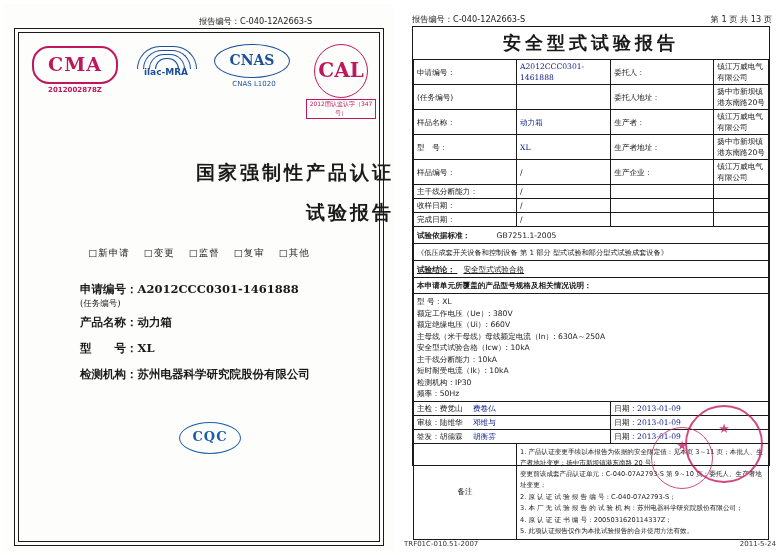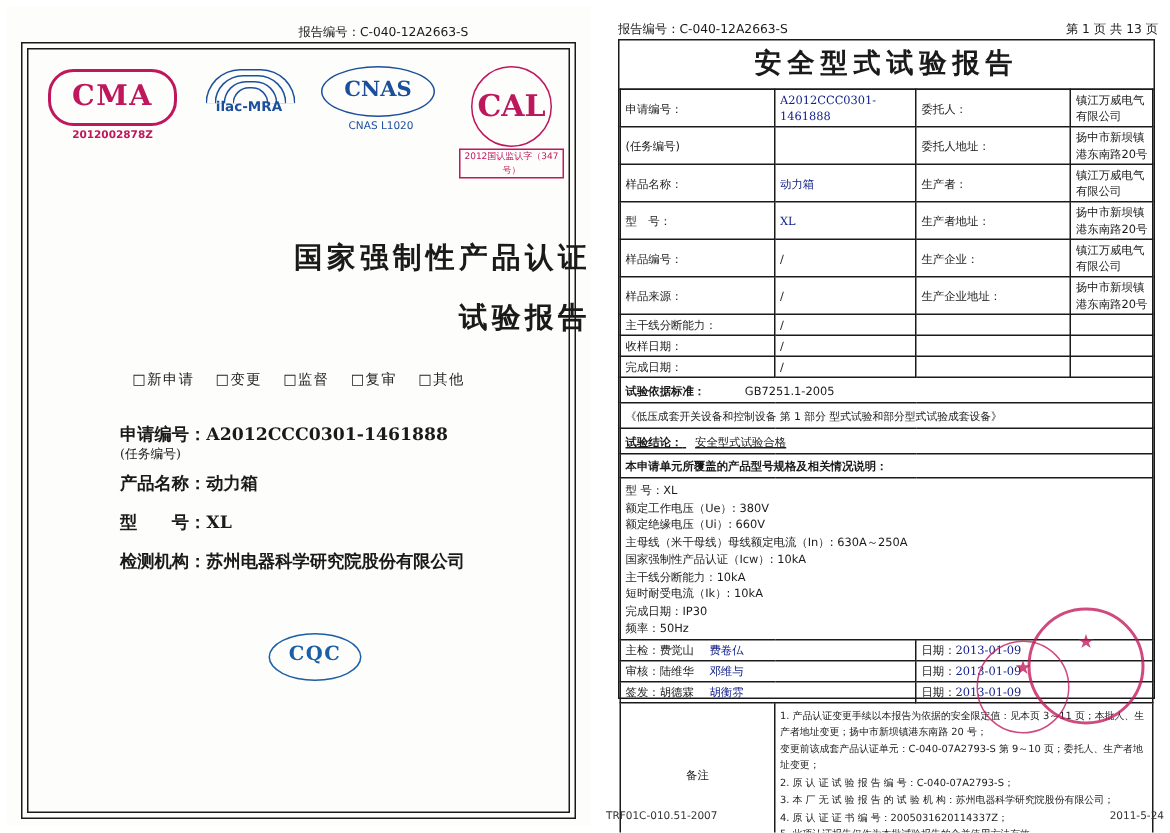--- a/index.html
+++ b/index.html
@@ -268,26 +268,20 @@
           <td class="lbl">生产者地址：</td>
           <td>扬中市新坝镇港东南路20号</td>
         </tr>
         <tr>
           <td class="lbl">样品编号：</td>
           <td>/</td>
           <td class="lbl">生产企业：</td>
           <td>镇江万威电气有限公司</td>
         </tr>
         <tr>
-          <td class="lbl">样品来源：</td>
-          <td>/</td>
-          <td class="lbl">生产企业地址：</td>
-          <td>扬中市新坝镇港东南路20号</td>
-        </tr>
-        <tr>
           <td class="lbl">主干线分断能力：</td>
           <td>/</td>
           <td></td>
           <td></td>
         </tr>
         <tr>
           <td class="lbl">收样日期：</td>
           <td>/</td>
           <td></td>
           <td></td>
@@ -316,24 +310,24 @@
         </tr>
         <tr>
           <td colspan="4" class="sec" style="height:13px;margin-left:16px;">本申请单元所覆盖的产品型号规格及相关情况说明：</td>
         </tr>
         <tr>
           <td colspan="4" class="spec-box" style="height:100px;vertical-align:top;padding-top:2px;">
             <div>型 号：XL</div>
             <div>额定工作电压（Ue）: 380V</div>
             <div>额定绝缘电压（Ui）: 660V</div>
             <div>主母线（米干母线）母线额定电流（In）: 630A～250A</div>
-            <div>国家强制性产品认证（Icw）: 10kA</div>
+            <div>安全型式试验合格（Icw）: 10kA</div>
             <div>主干线分断能力：10kA</div>
             <div>短时耐受电流（Ik）: 10kA</div>
-            <div>完成日期：IP30</div>
+            <div>检测机构：IP30</div>
             <div>频率：50Hz</div>
           </td>
         </tr>
 
         <tr class="sign-row">
           <td colspan="2">
             <span>主检：</span><span>费觉山</span>
             <span class="hand" style="margin-left:8px;">费卷仏</span>
           </td>
           <td colspan="2">

